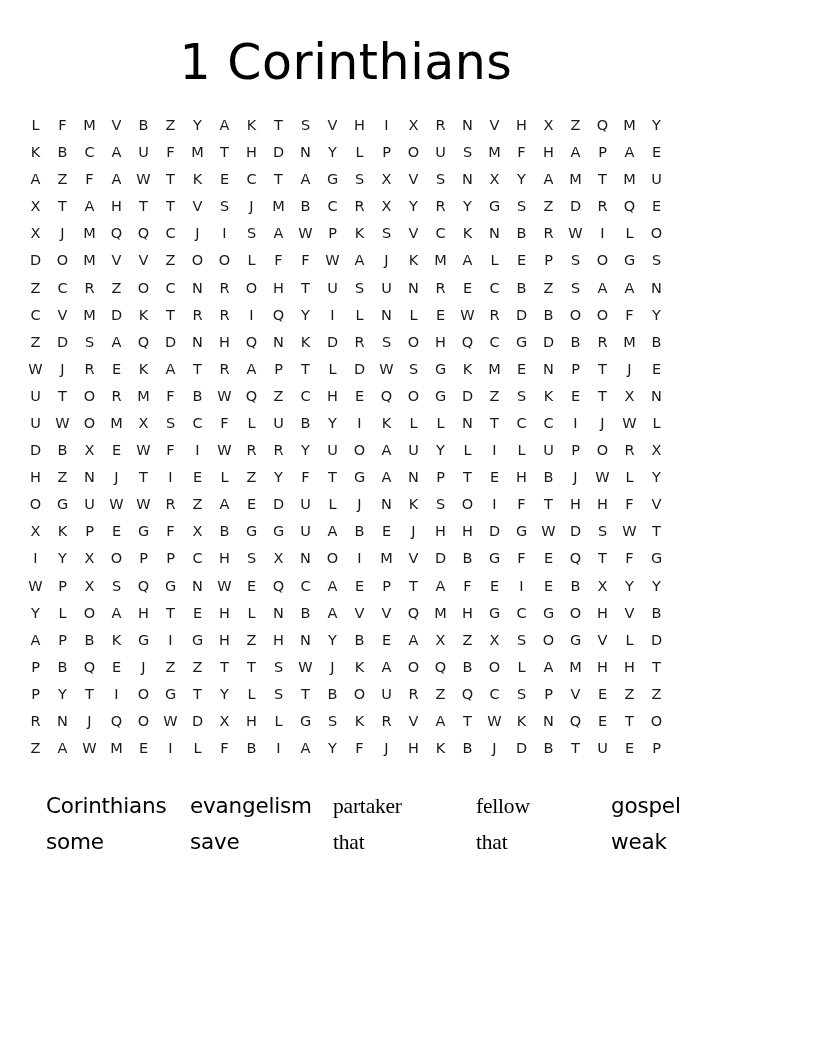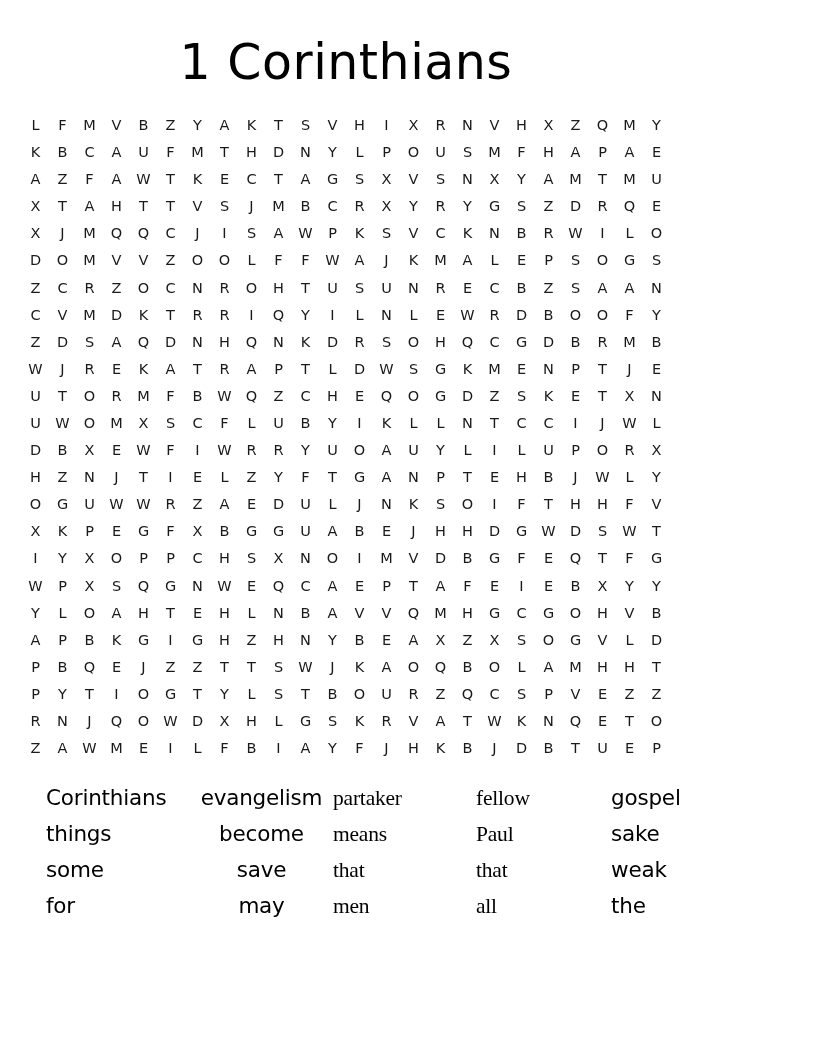--- a/index.html
+++ b/index.html
@@ -48,21 +48,21 @@
     text-align: center;
     vertical-align: middle;
     font-family: "DejaVu Sans", sans-serif;
     font-size: 14.5px;
     font-weight: 400;
     color: #1a1a1a;
     padding: 0;
     line-height: 27px;
   }
   .wordlist-wrap {
-    margin-top: 18px;
+    margin-top: 26px;
     padding-left: 46px;
     padding-right: 20px;
   }
   table.word-list {
     border-collapse: collapse;
     width: 700px;
     table-layout: fixed;
   }
   table.word-list td {
     font-family: "DejaVu Sans", sans-serif;
@@ -70,21 +70,21 @@
     font-weight: 400;
     color: #000000;
     padding: 0;
     height: 36px;
     line-height: 36px;
     vertical-align: top;
     white-space: nowrap;
     letter-spacing: -0.2px;
   }
   table.word-list td.col0 { width: 144px; }
-  table.word-list td.col1 { width: 143px; text-align: center; }
+  table.word-list td.col1 { width: 143px; }
   table.word-list td.col2 { width: 143px; font-family: Liberation Serif, serif; }
   table.word-list td.col3 { width: 135px; font-family: Liberation Serif, serif; }
   table.word-list td.col4 { width: 135px; }
 </style>
 </head>
 <body>
 
 <div class="page">
 
   <h1 class="puzzle-title">1 Corinthians</h1>
@@ -724,37 +724,23 @@
     <table class="word-list">
       <tbody id="wordlist-body">
           <tr>
             <td class="col0">Corinthians</td>
             <td class="col1">evangelism</td>
             <td class="col2">partaker</td>
             <td class="col3">fellow</td>
             <td class="col4">gospel</td>
           </tr>
           <tr>
-            <td class="col0">things</td>
-            <td class="col1">become</td>
-            <td class="col2">means</td>
-            <td class="col3">Paul</td>
-            <td class="col4">sake</td>
-          </tr>
-          <tr>
             <td class="col0">some</td>
             <td class="col1">save</td>
             <td class="col2">that</td>
             <td class="col3">that</td>
             <td class="col4">weak</td>
-          </tr>
-          <tr>
-            <td class="col0">for</td>
-            <td class="col1">may</td>
-            <td class="col2">men</td>
-            <td class="col3">all</td>
-            <td class="col4">the</td>
           </tr>
         </tbody>
     </table>
   </div>
 
 </div>
 
 </body></html>

